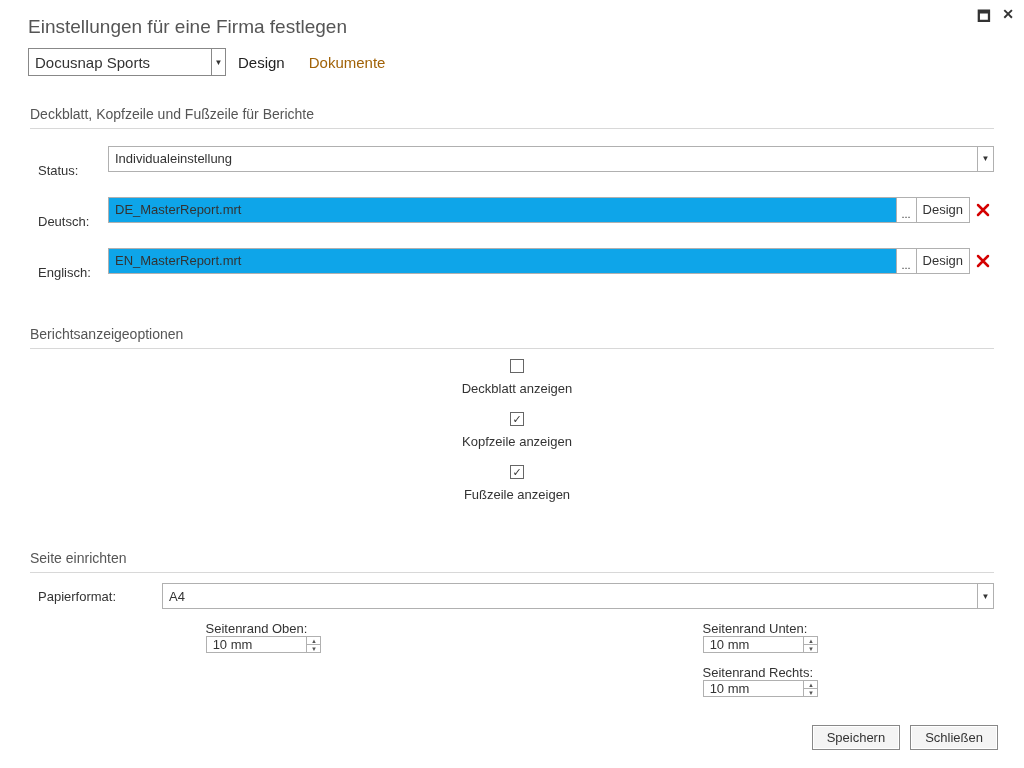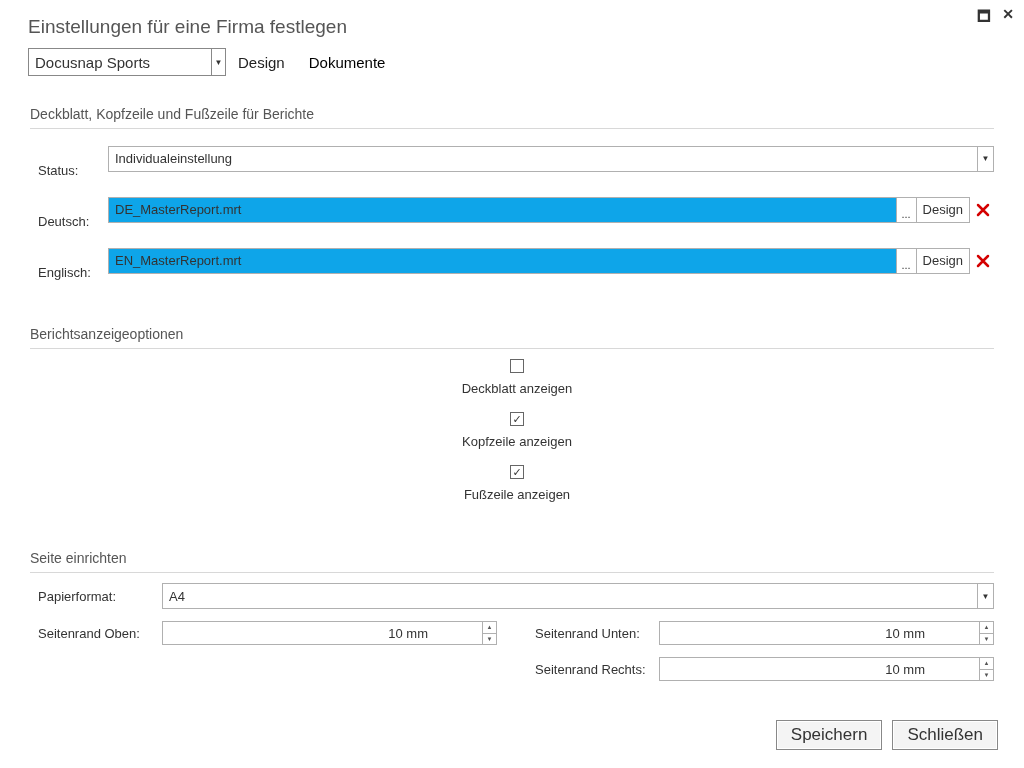--- a/index.html
+++ b/index.html
@@ -68,21 +68,21 @@
       gap: 20px;
       margin-left: 4px;
     }
     .tab {
       font-size: 15px;
       color: #222;
       cursor: pointer;
       padding: 2px 2px;
     }
     .tab.active {
-      color: #000000;
+      color: #a16207;
       text-align: center;
     }
     .content {
       padding: 12px 30px 0 30px;
     }
     .section-title {
       color: #555;
       font-size: 14px;
       margin-top: 12px;
       margin-bottom: 6px;
@@ -211,20 +211,21 @@
       display: flex;
       gap: 30px;
     }
     .margin-col {
       flex: 1;
     }
     .margin-row {
       display: flex;
       align-items: center;
       margin-bottom: 12px;
+      flex-direction: column;
     }
     .margin-label {
       width: 132px;
       padding-left: 8px;
       font-size: 13px;
     }
     .margin-input-wrap {
       flex: 1;
       display: flex;
       align-items: stretch;
@@ -260,21 +261,21 @@
       position: absolute;
       bottom: 18px;
       right: 26px;
       display: flex;
       gap: 10px;
     }
     .footer-btn {
       border: 1px solid #888;
       background: #f4f4f4;
       padding: 4px 14px;
-      font-size: 17px;
+      font-size: 13px;
       cursor: pointer;
       box-shadow: inset 0 0 0 1px #fff;
     }
     .x-icon svg { width: 16px; height: 16px; }
   </style>
 </head>
 <body>
 
 <div class="window-controls">
   <span>🗖</span>

